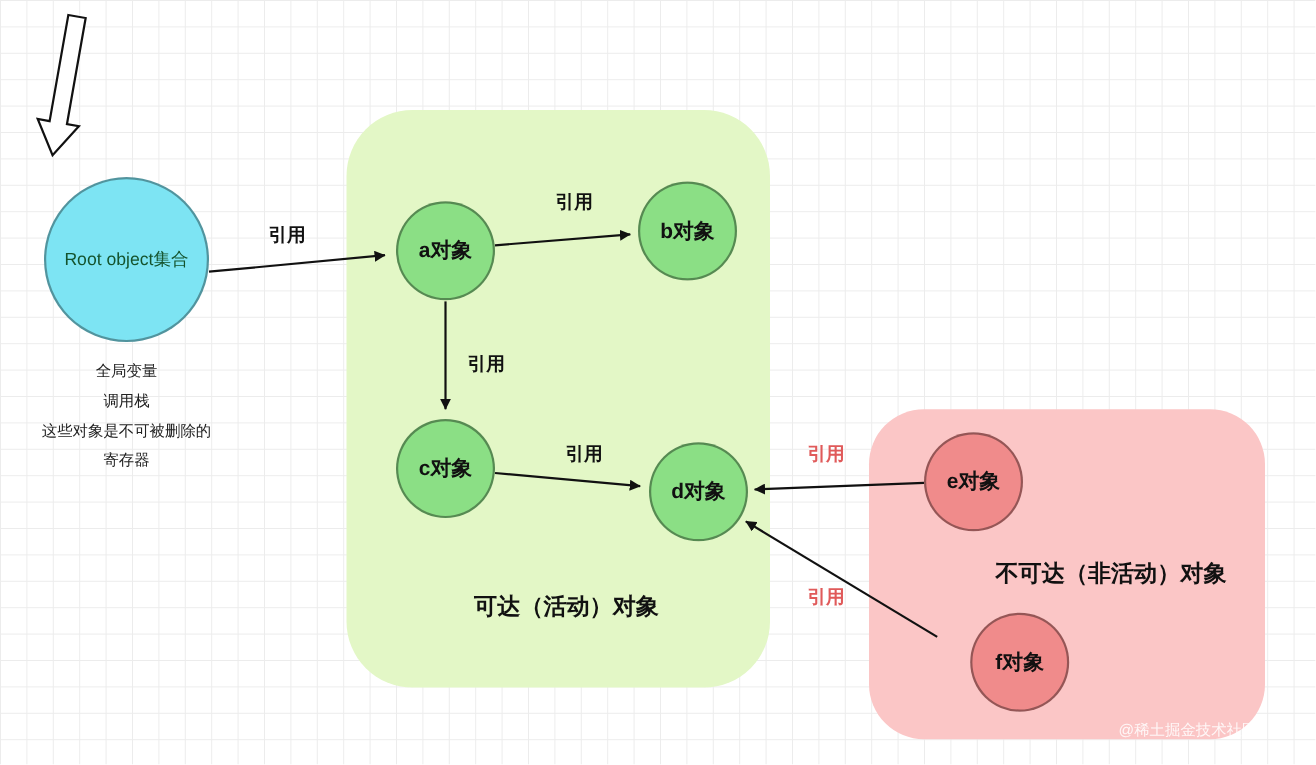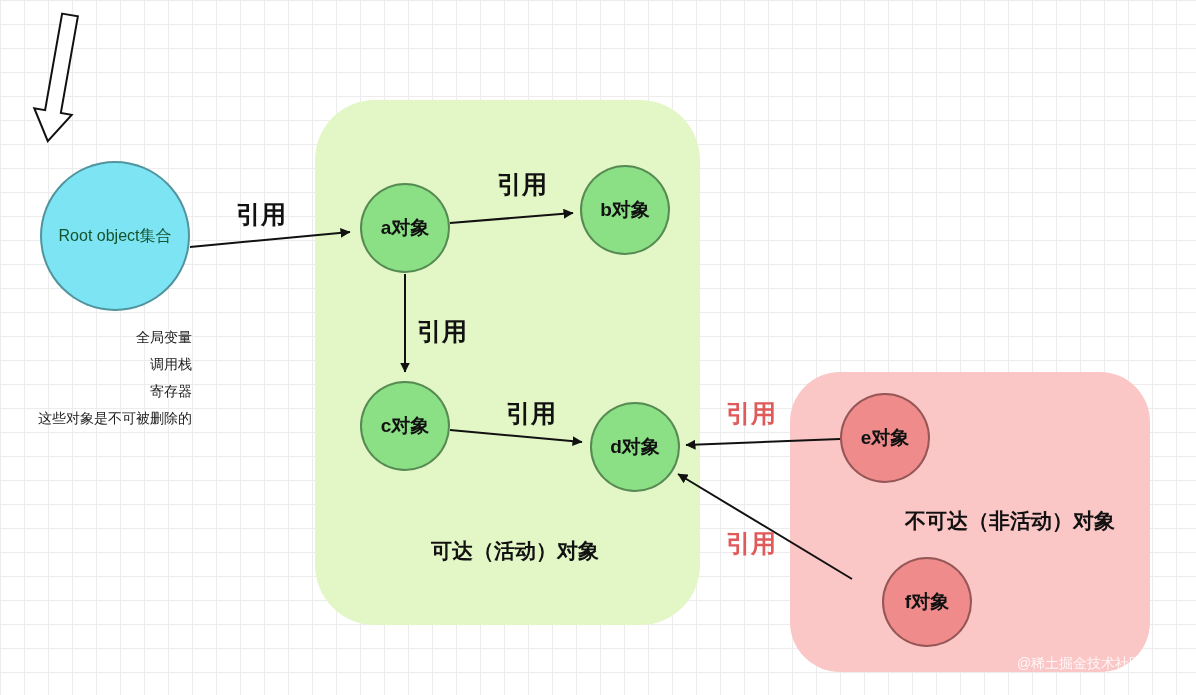--- a/index.html
+++ b/index.html
@@ -24,25 +24,25 @@
   .node.green{background:#8bdf85;}
   .node.red{background:#f08b8b;}
   .root-circle{
     position:absolute;z-index:3;left:40px;top:161px;width:150px;height:150px;border-radius:50%;
     background:#7de4f3;border:2px solid rgba(0,0,0,0.35);box-sizing:border-box;
     display:flex;align-items:center;justify-content:center;
     font-size:16px;color:#14532d;text-align:center;
   }
   .root-notes{
     position:absolute;z-index:3;left:115px;top:324px;transform:translateX(-50%);
-    text-align:right;font-size:14px;line-height:27px;color:#222;white-space:nowrap;
+    text-align:center;font-size:14px;line-height:27px;color:#222;white-space:nowrap;
   }
   .edge-label{
     position:absolute;z-index:5;transform:translate(-50%,-50%);
-    font-weight:bold;font-size:25px;color:#111;white-space:nowrap;
+    font-weight:bold;font-size:17px;color:#111;white-space:nowrap;
   }
   .edge-label.red{color:#e05a5a;}
   .region-label{
     position:absolute;z-index:5;transform:translate(-50%,-50%);
     font-weight:bold;font-size:21px;color:#111;white-space:nowrap;
   }
   .edges-layer{position:absolute;z-index:4;left:0;top:0;pointer-events:none;}
   .big-arrow{position:absolute;z-index:2;left:0;top:0;pointer-events:none;}
   .watermark{
     position:absolute;z-index:6;left:1080px;top:664px;transform:translate(-50%,-50%);
@@ -60,22 +60,22 @@
 
   <div class="region reachable"></div>
   <div class="region unreachable"></div>
 
   <div class="root-circle">
     <span>Root object集合</span>
   </div>
   <div class="root-notes">
     <div>全局变量</div>
     <div>调用栈</div>
+    <div>这些对象是不可被删除的</div>
     <div>寄存器</div>
-    <div>这些对象是不可被删除的</div>
   </div>
 
   <div class="node green" style="left:360px;top:183px;">
     <span>a对象</span>
   </div>
   <div class="node green" style="left:580px;top:165px;">
     <span>b对象</span>
   </div>
   <div class="node green" style="left:360px;top:381px;">
     <span>c对象</span>

